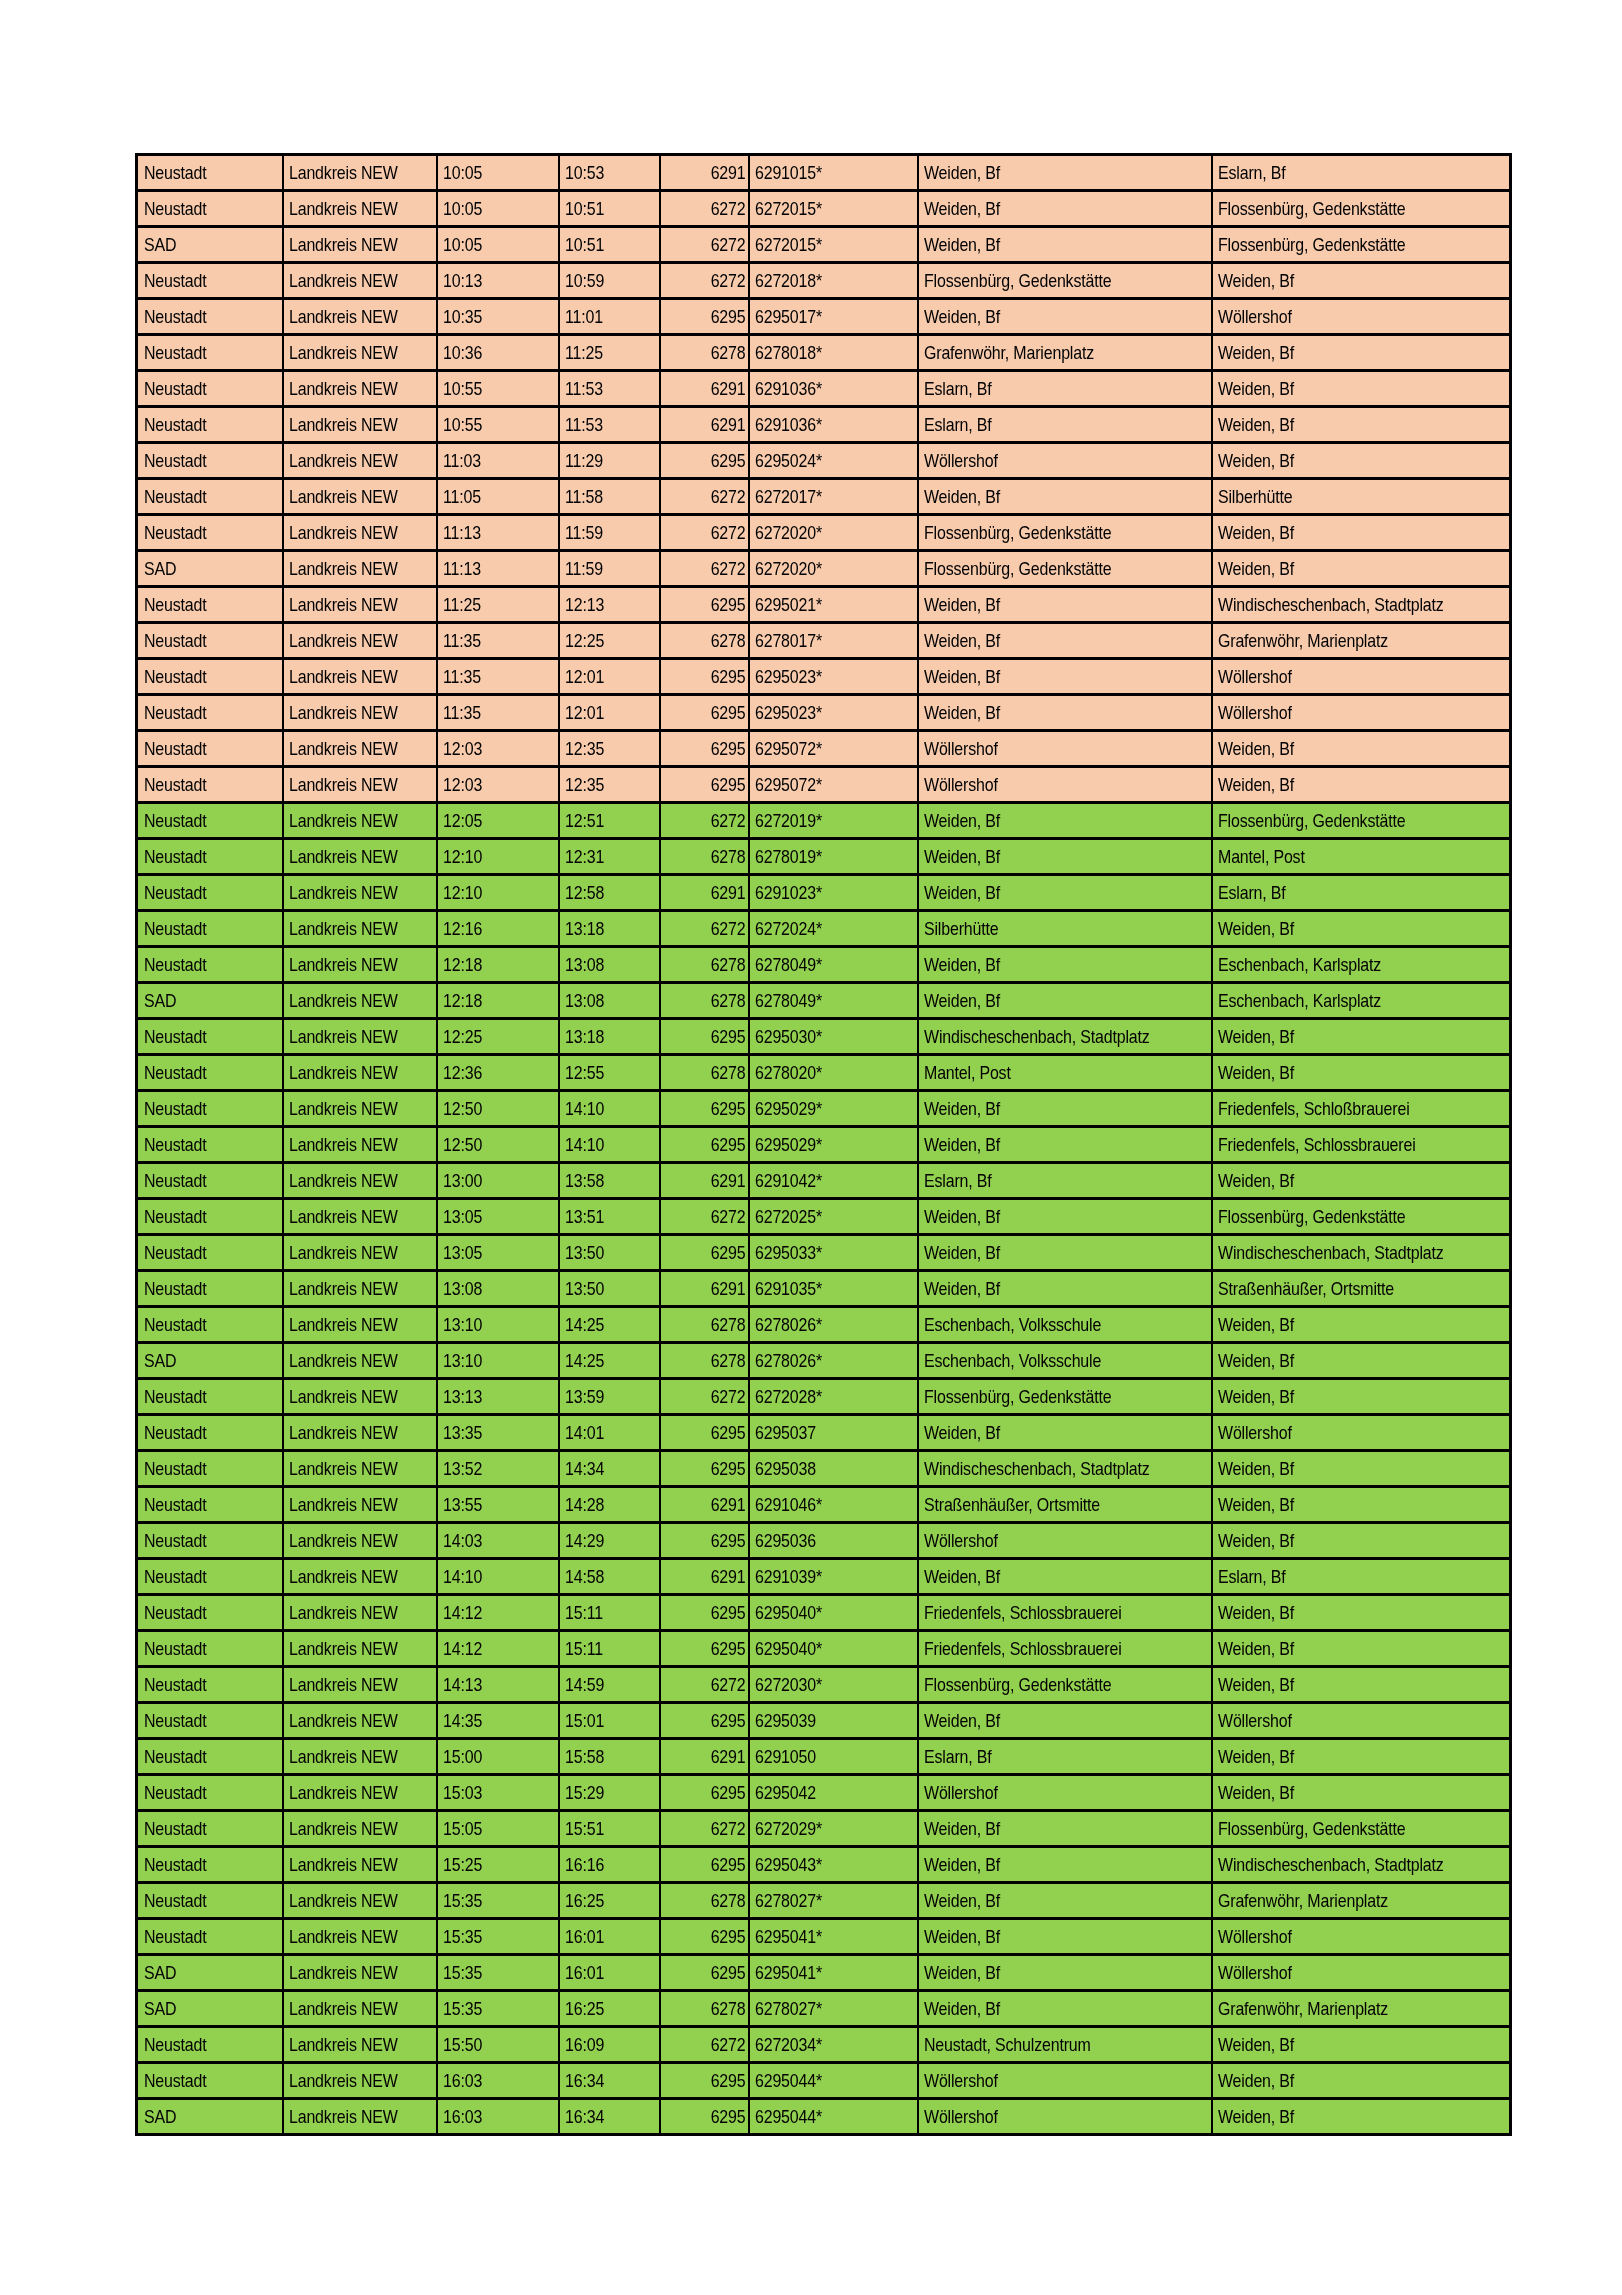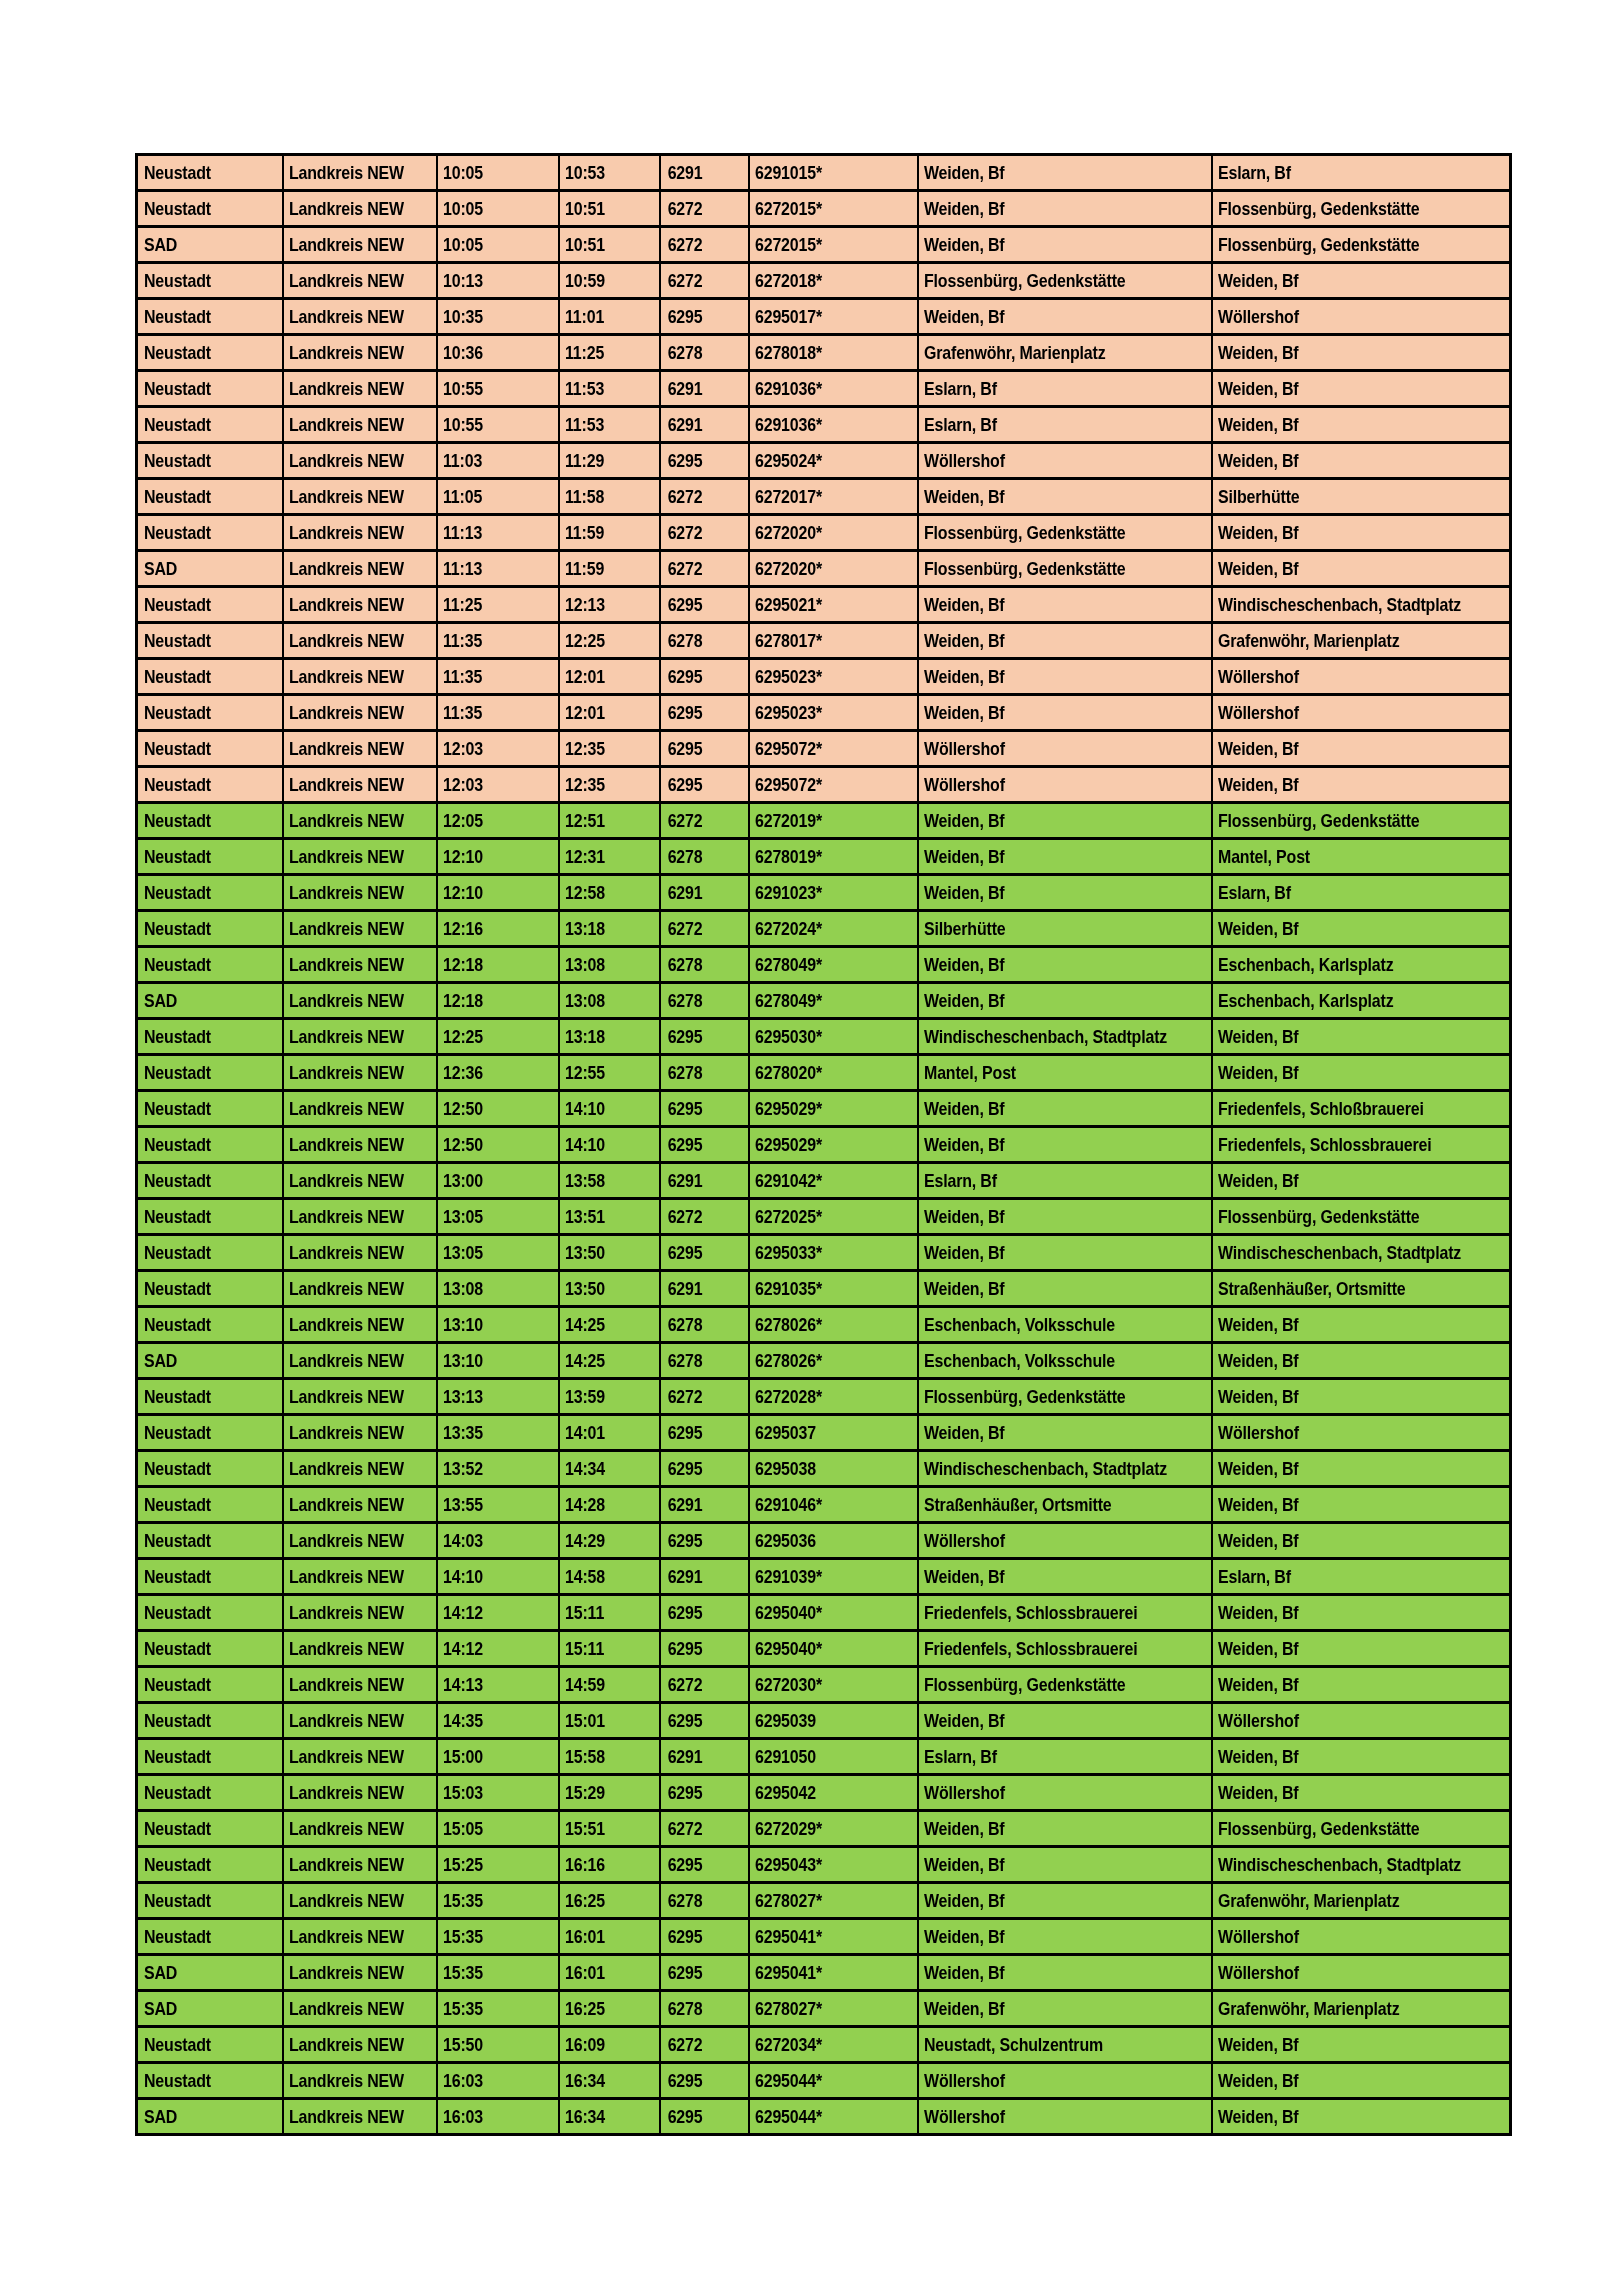--- a/index.html
+++ b/index.html
@@ -12,37 +12,37 @@
   .sheet{
     position:absolute;
     left:135px;
     top:153px;
   }
   table.trips{
     border-collapse:collapse;
     table-layout:fixed;
     width:1374px;
     border:3.3px solid var(--border,#000);
-    font-weight:bold;
   }
   table.trips td{
     border-left:2px solid var(--border,#000);
     border-right:2px solid var(--border,#000);
     border-top:3.3px solid var(--border,#000);
     border-bottom:3.3px solid var(--border,#000);
     height:33px;
     padding:0 0 0 5.9px;
     font-size:19px;
     line-height:1;
     color:#000;
     overflow:hidden;
     white-space:nowrap;
     vertical-align:middle;
   }
   table.trips td.align-right{
+    text-align:right;
     padding:0 2px 0 0;
   }
   .txt{
     display:inline-block;
     transform:scaleX(0.84);
     transform-origin:0 50%;
     white-space:nowrap;
     letter-spacing:-0.2px;
   }
   .txt-r{

